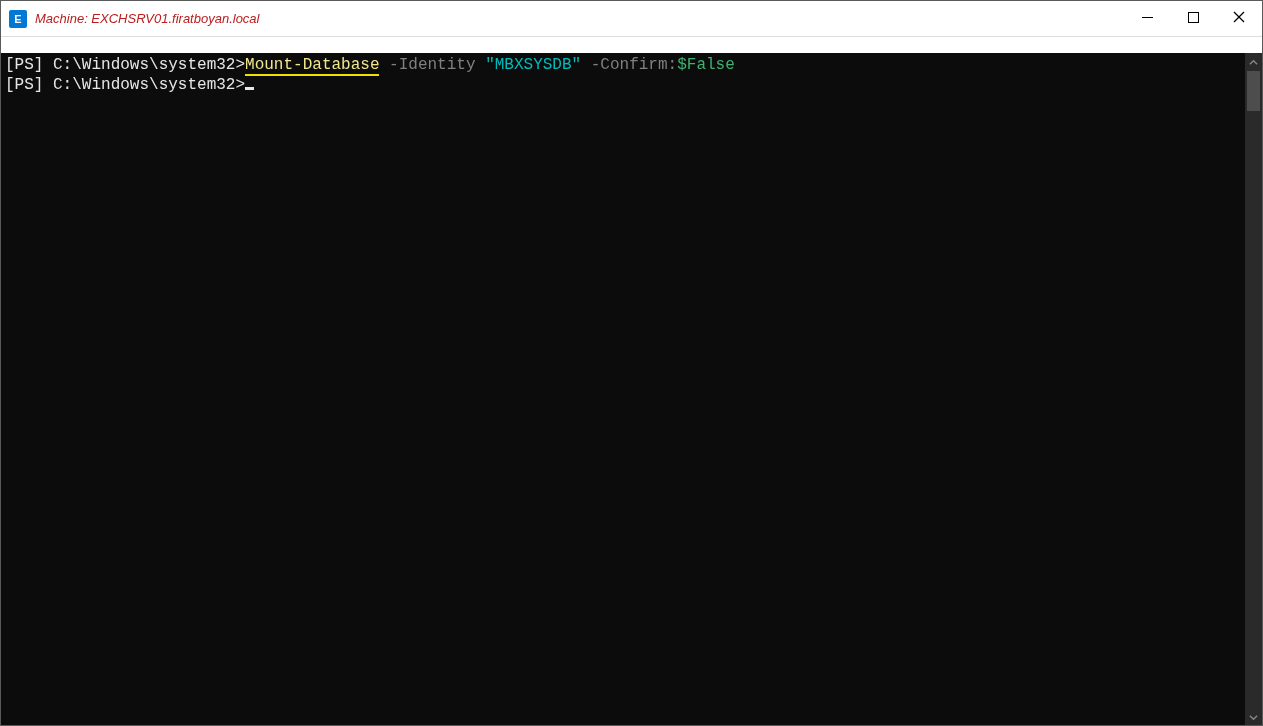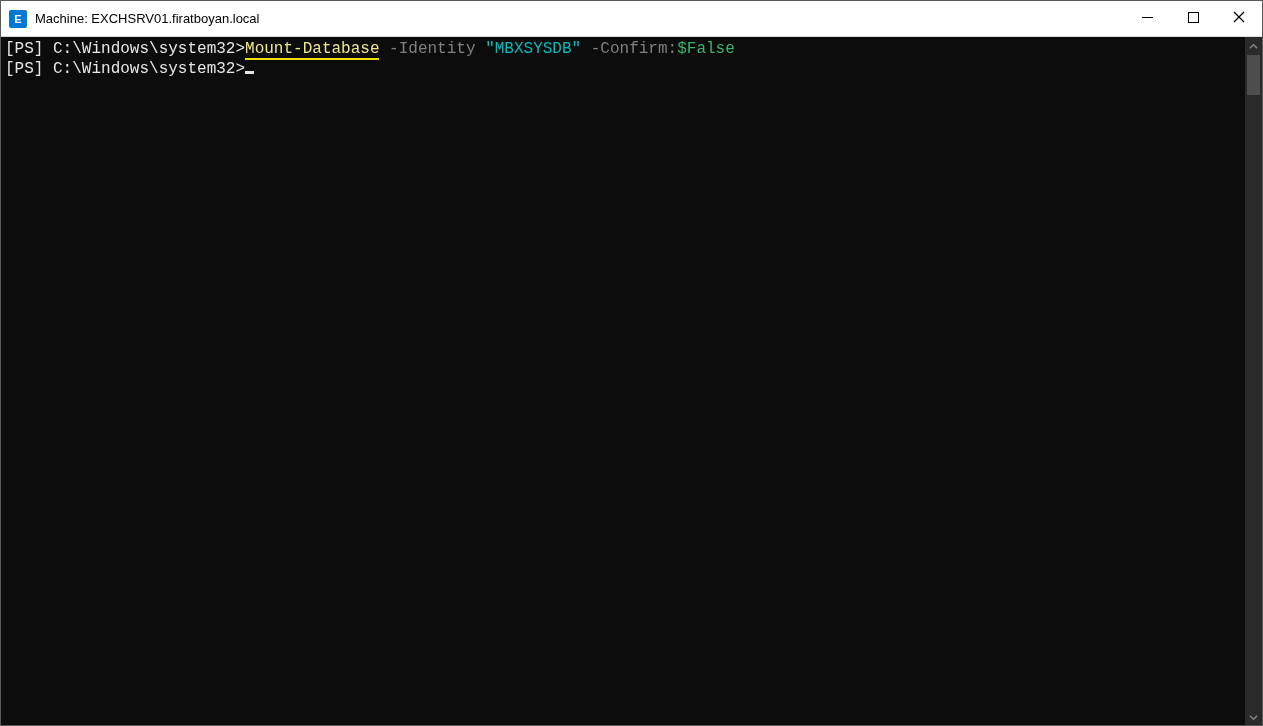--- a/index.html
+++ b/index.html
@@ -29,22 +29,23 @@
       align-items: center;
       justify-content: center;
       color: #fff;
       font-size: 11px;
       font-weight: bold;
       margin-right: 8px;
       flex-shrink: 0;
     }
     .title-text {
       font-size: 13px;
-      color: #000000;
+      color: #b91c1c;
       flex: 0 0 auto;
+      font-style: italic;
     }
     .title-spacer { flex: 1; }
     .win-controls {
       display: flex;
       height: 100%;
     }
     .win-btn {
       width: 46px;
       height: 100%;
       display: flex;
@@ -54,20 +55,21 @@
       border: none;
       cursor: pointer;
     }
     .win-btn svg { width: 11px; height: 11px; }
     .win-btn.close svg { width: 12px; height: 12px; }
     .terminal-wrap {
       flex: 1;
       display: flex;
       background: #0c0c0c;
       min-height: 0;
+      margin-top: 16px;
     }
     .terminal {
       flex: 1;
       background: #0c0c0c;
       font-family: Consolas, "Courier New", monospace;
       font-size: 16px;
       line-height: 20px;
       color: #e6e6e6;
       padding: 2px 0 2px 4px;
       white-space: pre;

